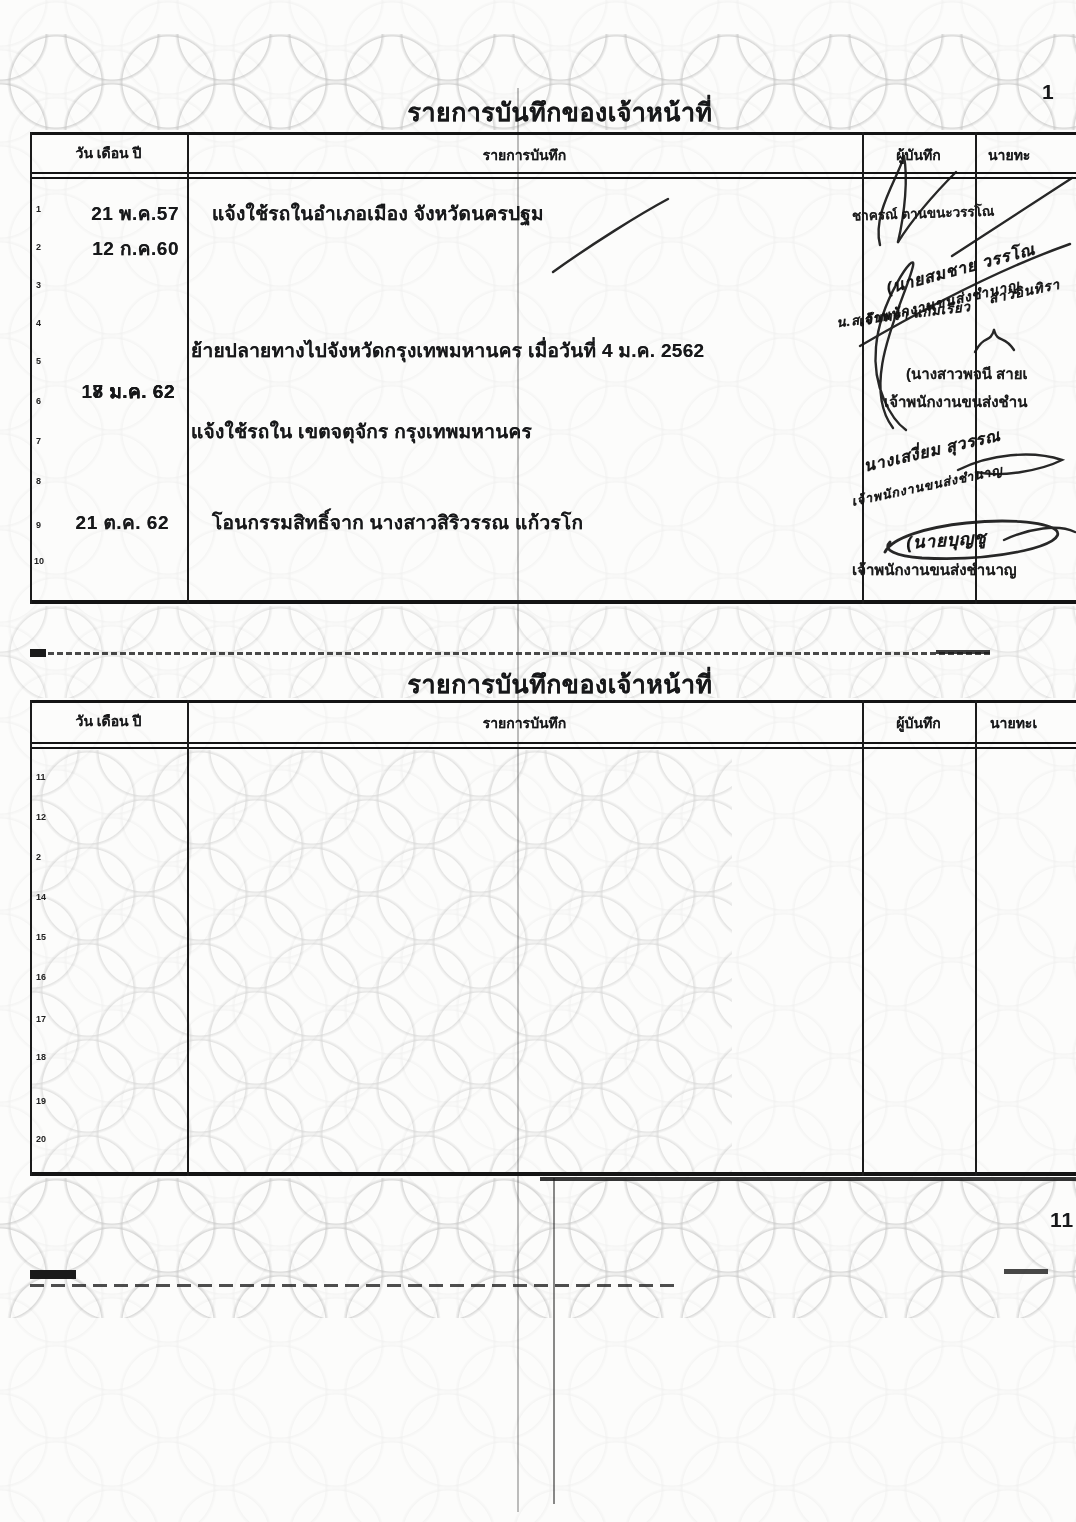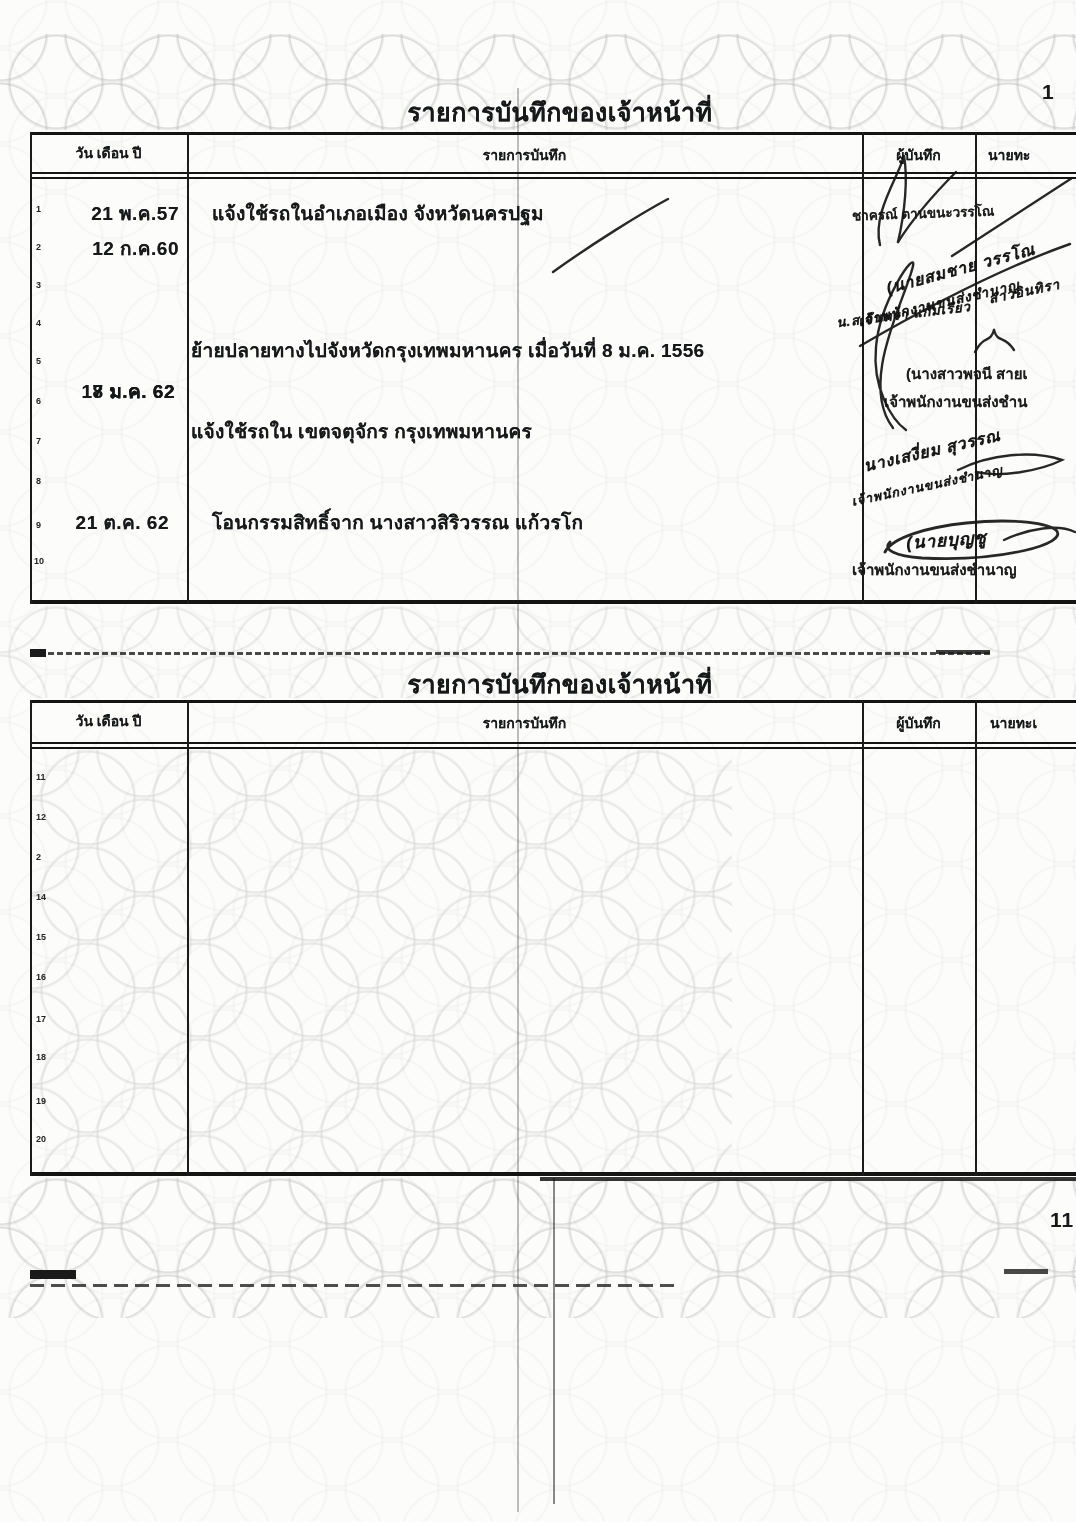--- a/index.html
+++ b/index.html
@@ -110,21 +110,21 @@
 
 <div class="rec-row" style="top:198px;">
   <span class="cell-date">21 พ.ค.57</span>
   <span class="cell-record">แจ้งใช้รถในอำเภอเมือง จังหวัดนครปฐม</span>
 </div>
 <div class="rec-row" style="top:233px;">
   <span class="cell-date">12 ก.ค.60</span>
 </div>
 <div class="rec-row" style="top:335px;">
   <span class="cell-date" style="padding-right:12px;margin-top:41px;">8 ม.ค. 62</span>
-  <span class="cell-record" style="padding-left:4px;">ย้ายปลายทางไปจังหวัดกรุงเทพมหานคร เมื่อวันที่ 8 ม.ค. 1556</span>
+  <span class="cell-record" style="padding-left:4px;">ย้ายปลายทางไปจังหวัดกรุงเทพมหานคร เมื่อวันที่ 4 ม.ค. 2562</span>
 </div>
 <div class="rec-row" style="top:376px;">
   <span class="cell-date" style="padding-right:12px;">17 ม.ค. 62</span>
 </div>
 <div class="rec-row" style="top:416px;">
   <span class="cell-date"></span>
   <span class="cell-record" style="padding-left:4px;">แจ้งใช้รถใน เขตจตุจักร กรุงเทพมหานคร</span>
 </div>
 <div class="rec-row" style="top:507px;">
   <span class="cell-date" style="padding-right:18px;">21 ต.ค. 62</span>

